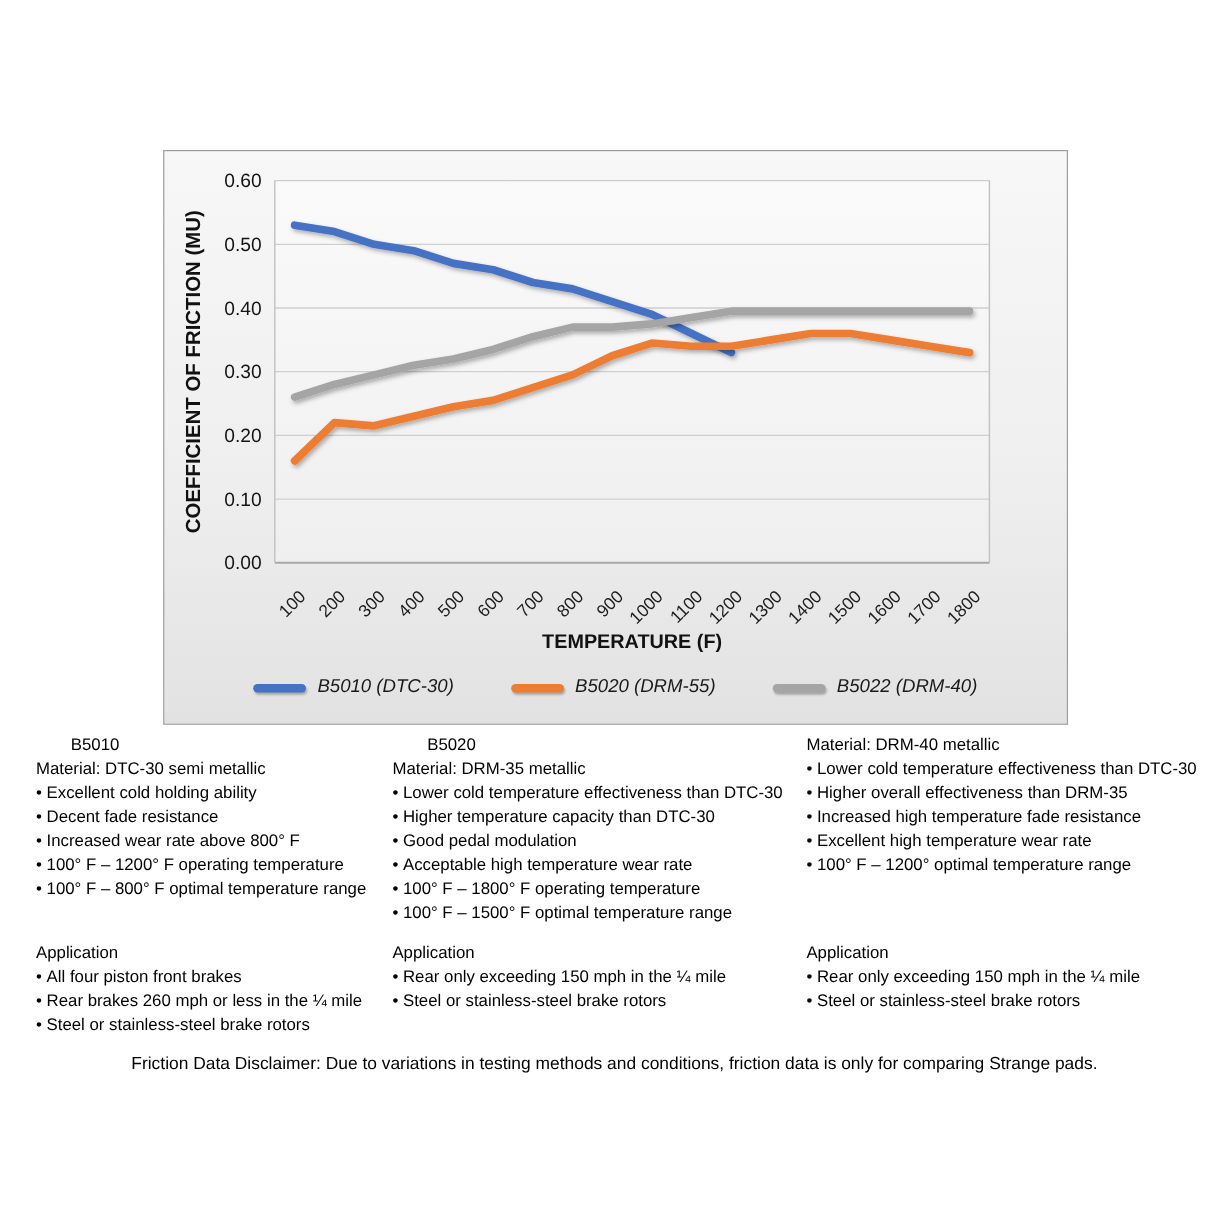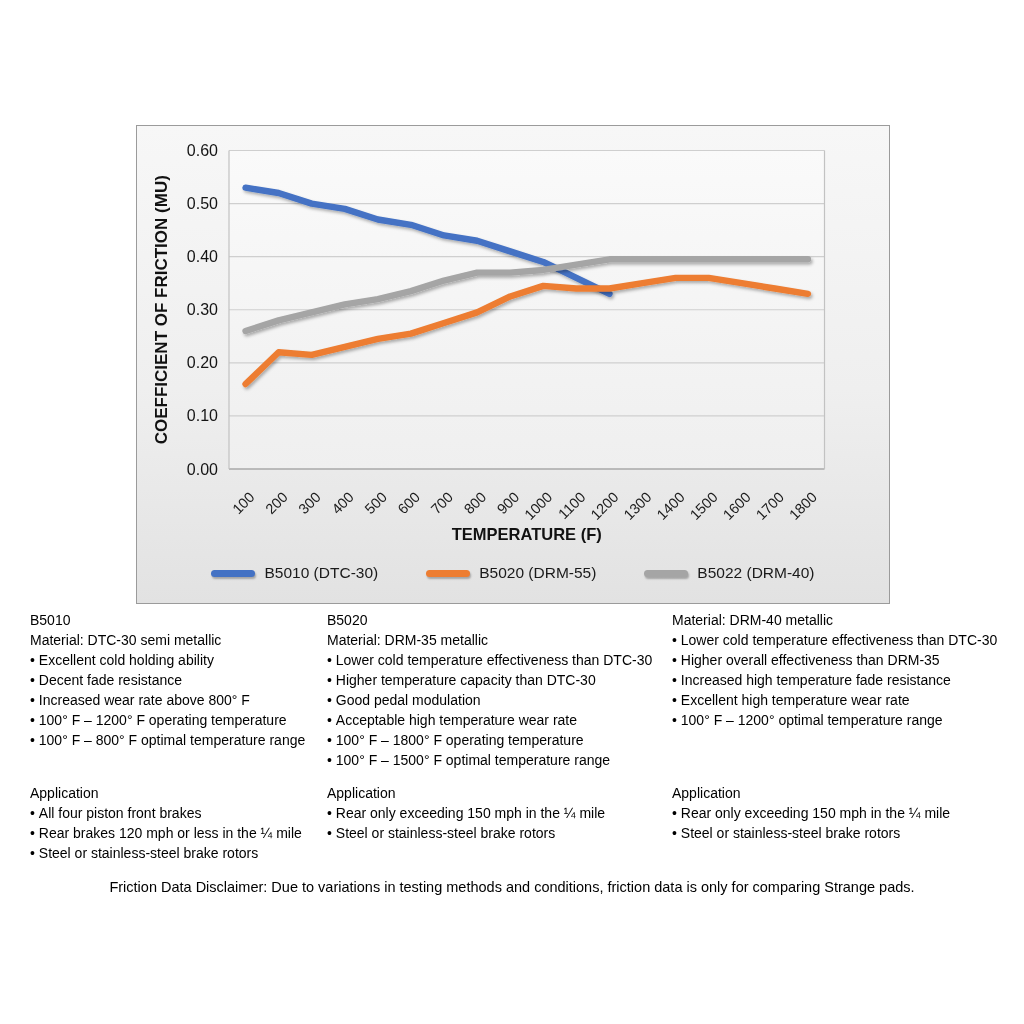--- a/index.html
+++ b/index.html
@@ -14,29 +14,29 @@
     border:1.5px solid #9b9b9b;
     background:linear-gradient(180deg,#f7f7f7 0%,#efefef 55%,#e2e2e2 100%);
     box-sizing:border-box;
   }
   .chart-frame svg{position:absolute;left:0;top:0;}
   svg text{font-family:"Liberation Sans","DejaVu Sans",sans-serif;}
   .legend-row{
     position:absolute;left:0;top:438px;width:100%;
     display:flex;justify-content:center;align-items:center;gap:48px;
   }
-  .legend-item{display:flex;align-items:center;gap:9px;}
+  .legend-item{display:flex;align-items:center;gap:9px;font-style:italic;}
   .legend-swatch{
     width:44px;height:7px;border-radius:4px;display:inline-block;
     box-shadow:1px 2px 2px rgba(0,0,0,0.28);
   }
   .legend-label{font-size:15.5px;color:#1a1a1a;}
   .spec-col{position:absolute;top:610px;font-size:14px;line-height:20px;}
   .spec-col .col-inner{position:relative;}
-  .spec-heading{white-space:pre;}
+  .spec-heading{white-space:pre;margin-left:29px;}
   .spec-list{margin:0;padding:0;list-style:none;}
   .spec-list li::before{content:"\2022\00a0";}
   .spec-list li{white-space:nowrap;}
   .app-block{position:absolute;left:0;top:173px;width:100%;}
   .col-1{left:30px;width:296px;}
   .col-2{left:327px;width:344px;}
   .col-3{left:672px;width:350px;}
   .disclaimer{
     position:absolute;left:0;top:879px;width:1024px;
     text-align:center;font-size:14.5px;color:#000000;
@@ -123,21 +123,21 @@
         <li>Decent fade resistance</li>
         <li>Increased wear rate above 800° F</li>
         <li>100° F – 1200° F operating temperature</li>
         <li>100° F – 800° F optimal temperature range</li>
       </ul>
     <div class="app-block">
       <div>Application</div>
       <ul class="spec-list">
 
       <li>All four piston front brakes</li>
-          <li>Rear brakes 120 mph or less in the ¼ mile</li>
+          <li>Rear brakes 260 mph or less in the ¼ mile</li>
           <li>Steel or stainless-steel brake rotors</li>
         </ul>
     </div>
   </div>
 </div>
 
 <div class="spec-col col-2">
   <div class="col-inner">
     <div class="spec-heading">B5020</div>
     <div>Material: DRM-35 metallic</div>

